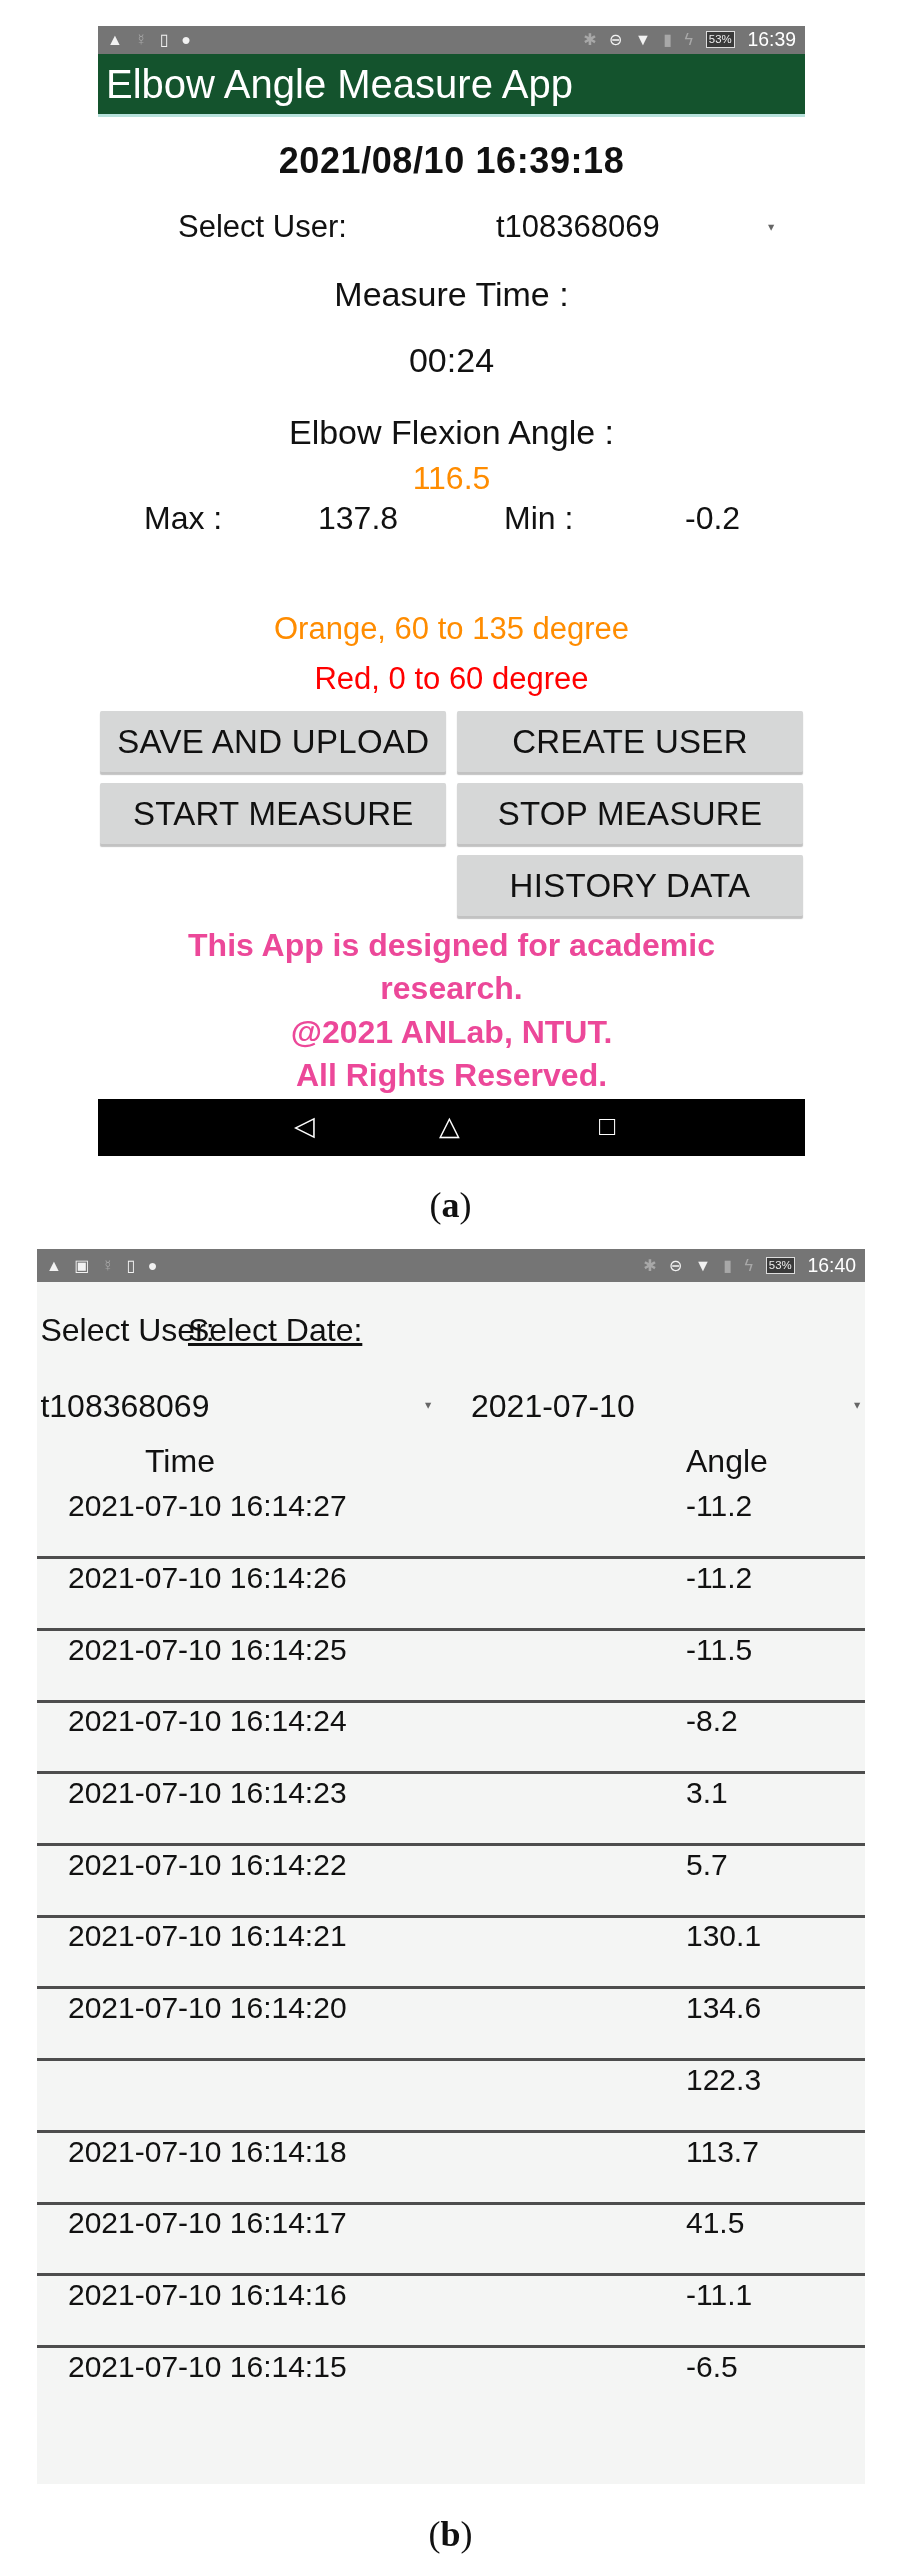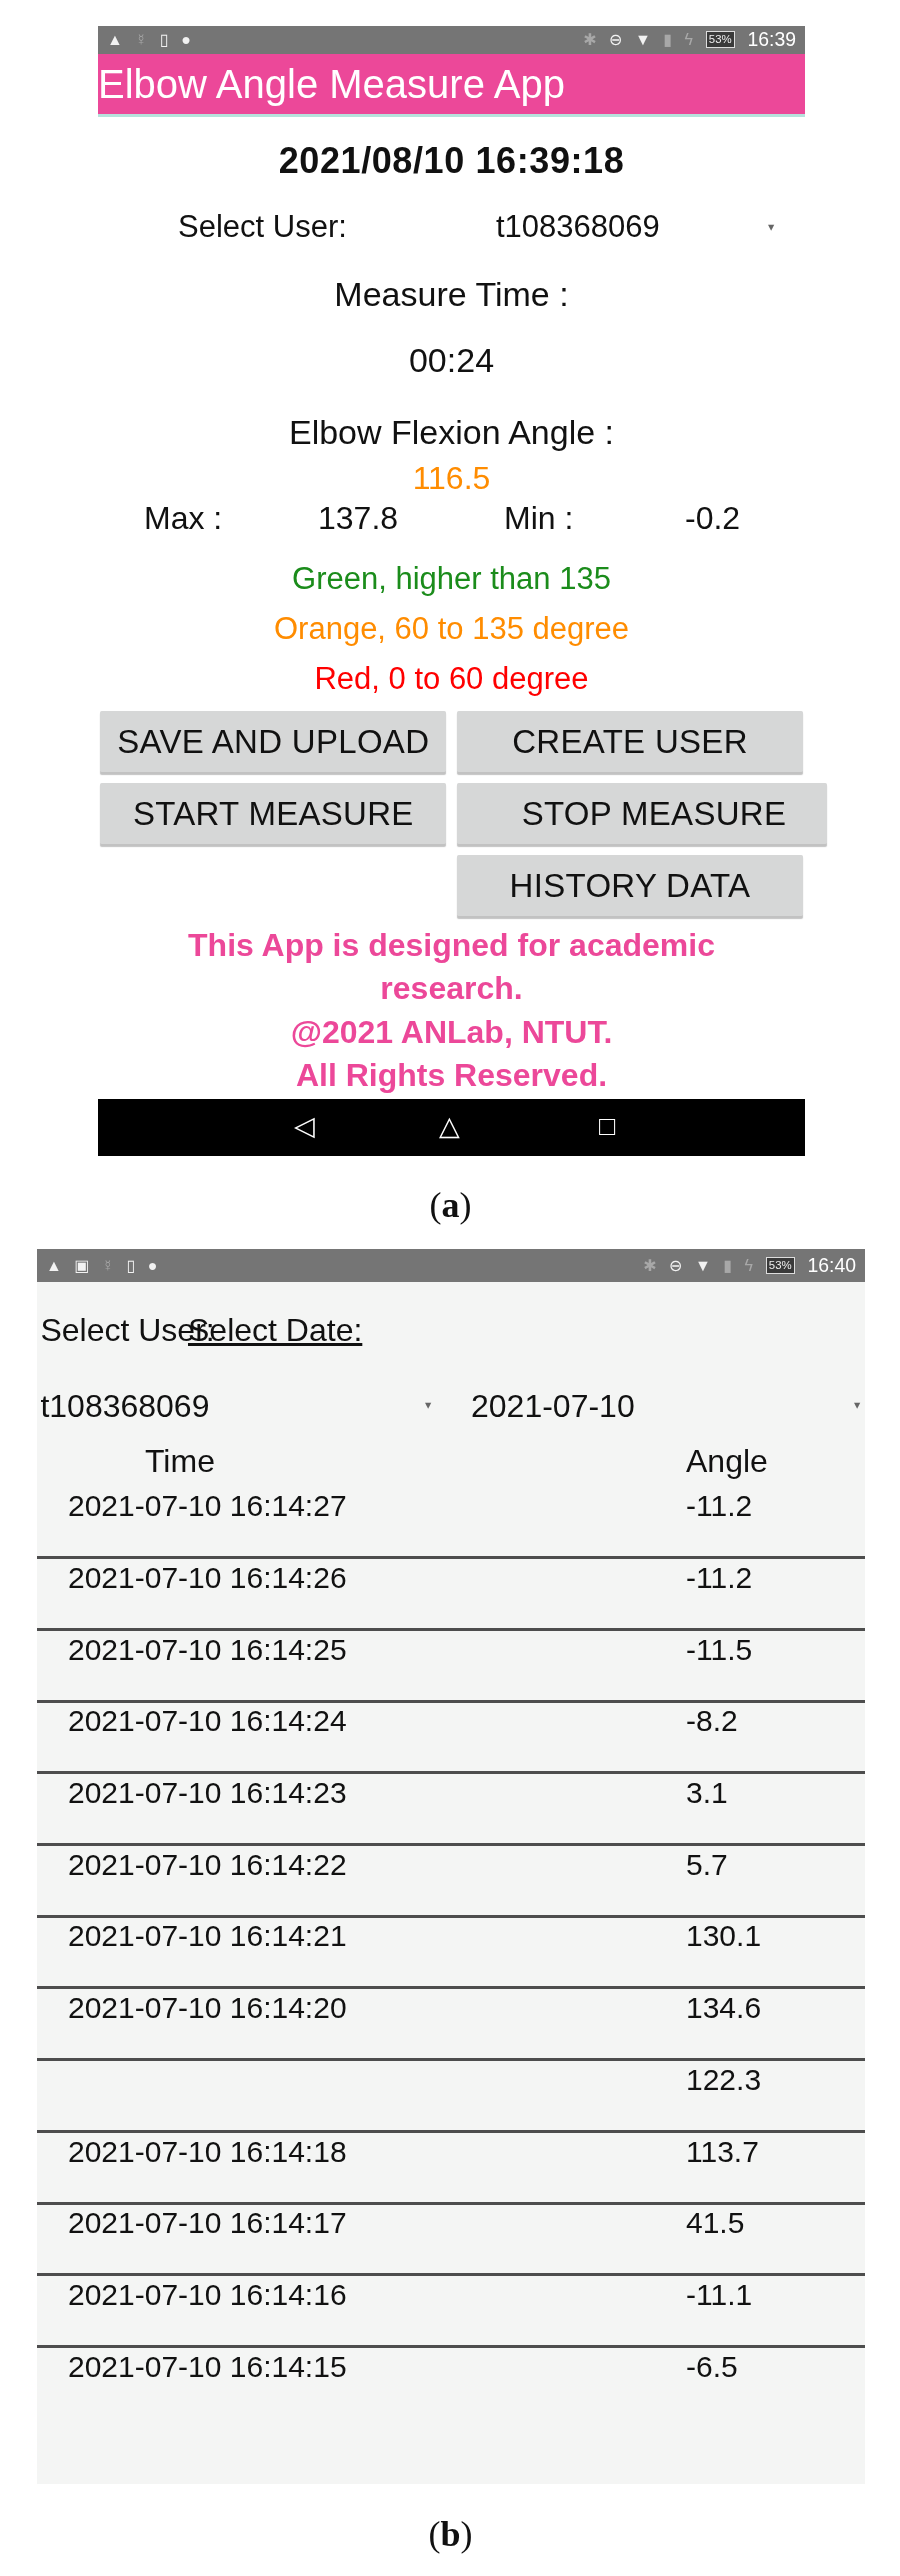--- a/index.html
+++ b/index.html
@@ -5,21 +5,21 @@
   html, body { margin:0; padding:0; background:#ffffff; }
   body { width:901px; height:2576px; position:relative; font-family:"Liberation Sans", sans-serif; color:#111; overflow:hidden; }
   .abs { position:absolute; }
   
   #panel-a { left:98px; top:25.6px; width:707px; height:1130px; background:#fff; }
   .statusbar { position:absolute; left:0; top:0; width:100%; height:28.5px; background:#757575; color:#fff; display:flex; align-items:center; justify-content:space-between; box-sizing:border-box; padding:0 9px; font-size:19.4px; }
   .sb-left, .sb-right { display:flex; align-items:center; gap:12.5px; }
   .sb-icon { display:inline-block; font-size:16px; line-height:1; color:#f2f2f2; }
   .sb-icon.dim { color:#a8a8a8; }
   .battery { display:inline-block; border:1.7px solid #ddd; padding:0 2.3px; font-size:11.4px; background:#3a3a3a; color:#eee; line-height:15px; }
-  .appbar { position:absolute; left:0; top:28.5px; width:100%; height:60px; background:#ec4899; color:#fff; font-size:40px; line-height:60px; padding-left:0; box-sizing:border-box; }
+  .appbar { position:absolute; left:0; top:28.5px; width:100%; height:60px; background:#14532d; color:#fff; font-size:40px; line-height:60px; padding-left:8px; box-sizing:border-box; }
   .appbar-shadow { position:absolute; left:0; top:88px; width:100%; height:3.4px; background:#b7e2dc; }
   .center-line { position:absolute; left:0; width:100%; text-align:center; }
   .datetime { top:114px; font-size:36px; font-weight:bold; letter-spacing:0.6px; }
   .sel-row { position:absolute; top:183px; left:0; width:100%; height:40px; font-size:31px; }
   .sel-label { position:absolute; left:80px; top:0; }
   .sel-value { position:absolute; left:398px; top:0; }
   .dd-arrow { position:absolute; font-size:12.5px; color:#666; }
   .label54 { font-size:34px; }
   .angle-val { top:434px; font-size:32px; color:#ff8c00; }
   .mm-row { position:absolute; top:474px; left:0; width:100%; font-size:32px; }
@@ -83,28 +83,27 @@
   <div class="center-line label54" style="top:387px;">Elbow Flexion Angle :</div>
   <div class="center-line angle-val">116.5</div>
 
   <div class="mm-row">
     <span class="abs" style="left:46px;">Max :</span>
     <span class="abs" style="left:220px;">137.8</span>
     <span class="abs" style="left:406px;">Min :</span>
     <span class="abs" style="left:587px;">-0.2</span>
   </div>
 
-  <div class="center-line legend-green">Green, higher than 135</div>
   <div class="center-line legend-orange">Orange, 60 to 135 degree</div>
   <div class="center-line legend-red">Red, 0 to 60 degree</div>
 
   <div class="btn" style="left:359px; top:685px;">CREATE USER</div>
   <div class="btn" style="left:2.3px; top:685px;">SAVE AND UPLOAD</div>
   <div class="btn" style="left:2.3px; top:757px;">START MEASURE</div>
-  <div class="btn" style="left:359px; top:757px;padding-left:24px;">STOP MEASURE</div>
+  <div class="btn" style="left:359px; top:757px;">STOP MEASURE</div>
   <div class="btn" style="left:359px; top:829px;">HISTORY DATA</div>
 
   <div class="center-line footer-text" style="top:898px;">This App is designed for academic</div>
   <div class="center-line footer-text" style="top:941px;">research.</div>
   <div class="center-line footer-text" style="top:985px;">@2021 ANLab, NTUT.</div>
   <div class="center-line footer-text" style="top:1028px;">All Rights Reserved.</div>
 
   <div class="navbar">
     <span class="nav-icon" style="left:196px;">◁</span>
     <span class="nav-icon" style="left:341px;">△</span>

